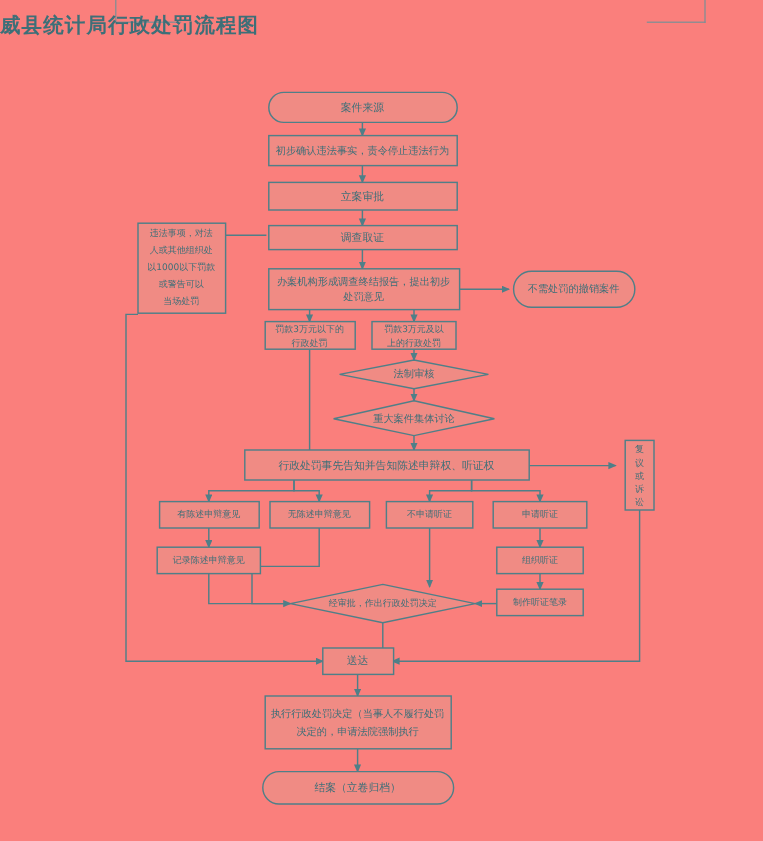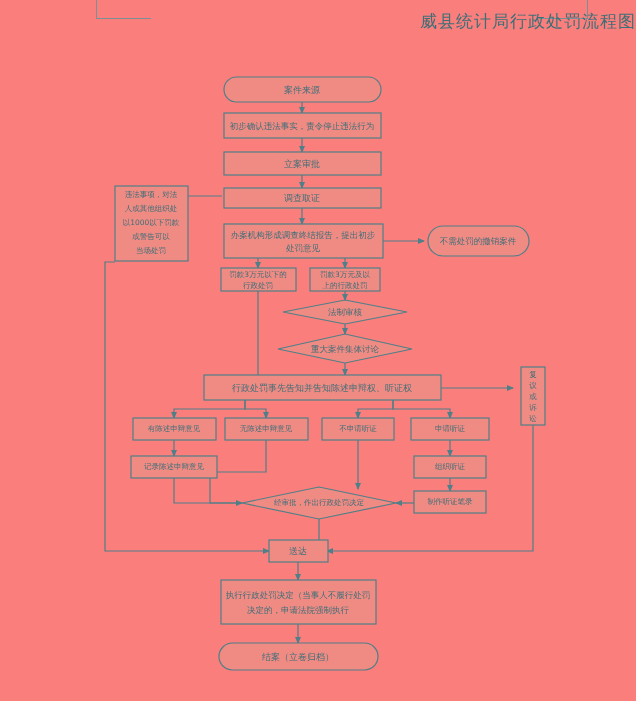--- a/index.html
+++ b/index.html
@@ -9,21 +9,21 @@
     font-family:"DejaVu Sans","Liberation Sans",sans-serif;
     overflow:hidden;
     position:relative;
   }
   #page{position:relative;width:636px;height:701px;}
   .corner{position:absolute;border-color:#7a8f96;}
   #cm-left{left:96px;top:0;width:54px;height:18px;border-left:1px solid #7a8f96;border-bottom:1px solid #7a8f96;}
   #cm-right{right:48px;top:0;width:48px;height:18px;border-right:1px solid #7a8f96;border-bottom:1px solid #7a8f96;}
   #title{
     position:absolute;left:0;top:10px;width:636px;
-    text-align:right;font-size:17px;font-weight:normal;color:#3d6f78;
+    text-align:left;font-size:17px;font-weight:bold;color:#3d6f78;
     letter-spacing:1px;
   }
   svg{position:absolute;left:0;top:0;}
   .nd{fill:#f08b84;stroke:#4f7f88;stroke-width:1.2;}
   .nd-term{fill:#f08b84;stroke:#4f7f88;stroke-width:1.2;}
   .ln{stroke:#4f7f88;stroke-width:1.2;fill:none;}
   .tx{fill:#3d6f78;font-size:8.5px;font-family:"DejaVu Sans","Liberation Sans",sans-serif;text-anchor:middle;dominant-baseline:middle;}
   .tx9{font-size:9px;}
   .tx75{font-size:7.5px;}
 </style>

